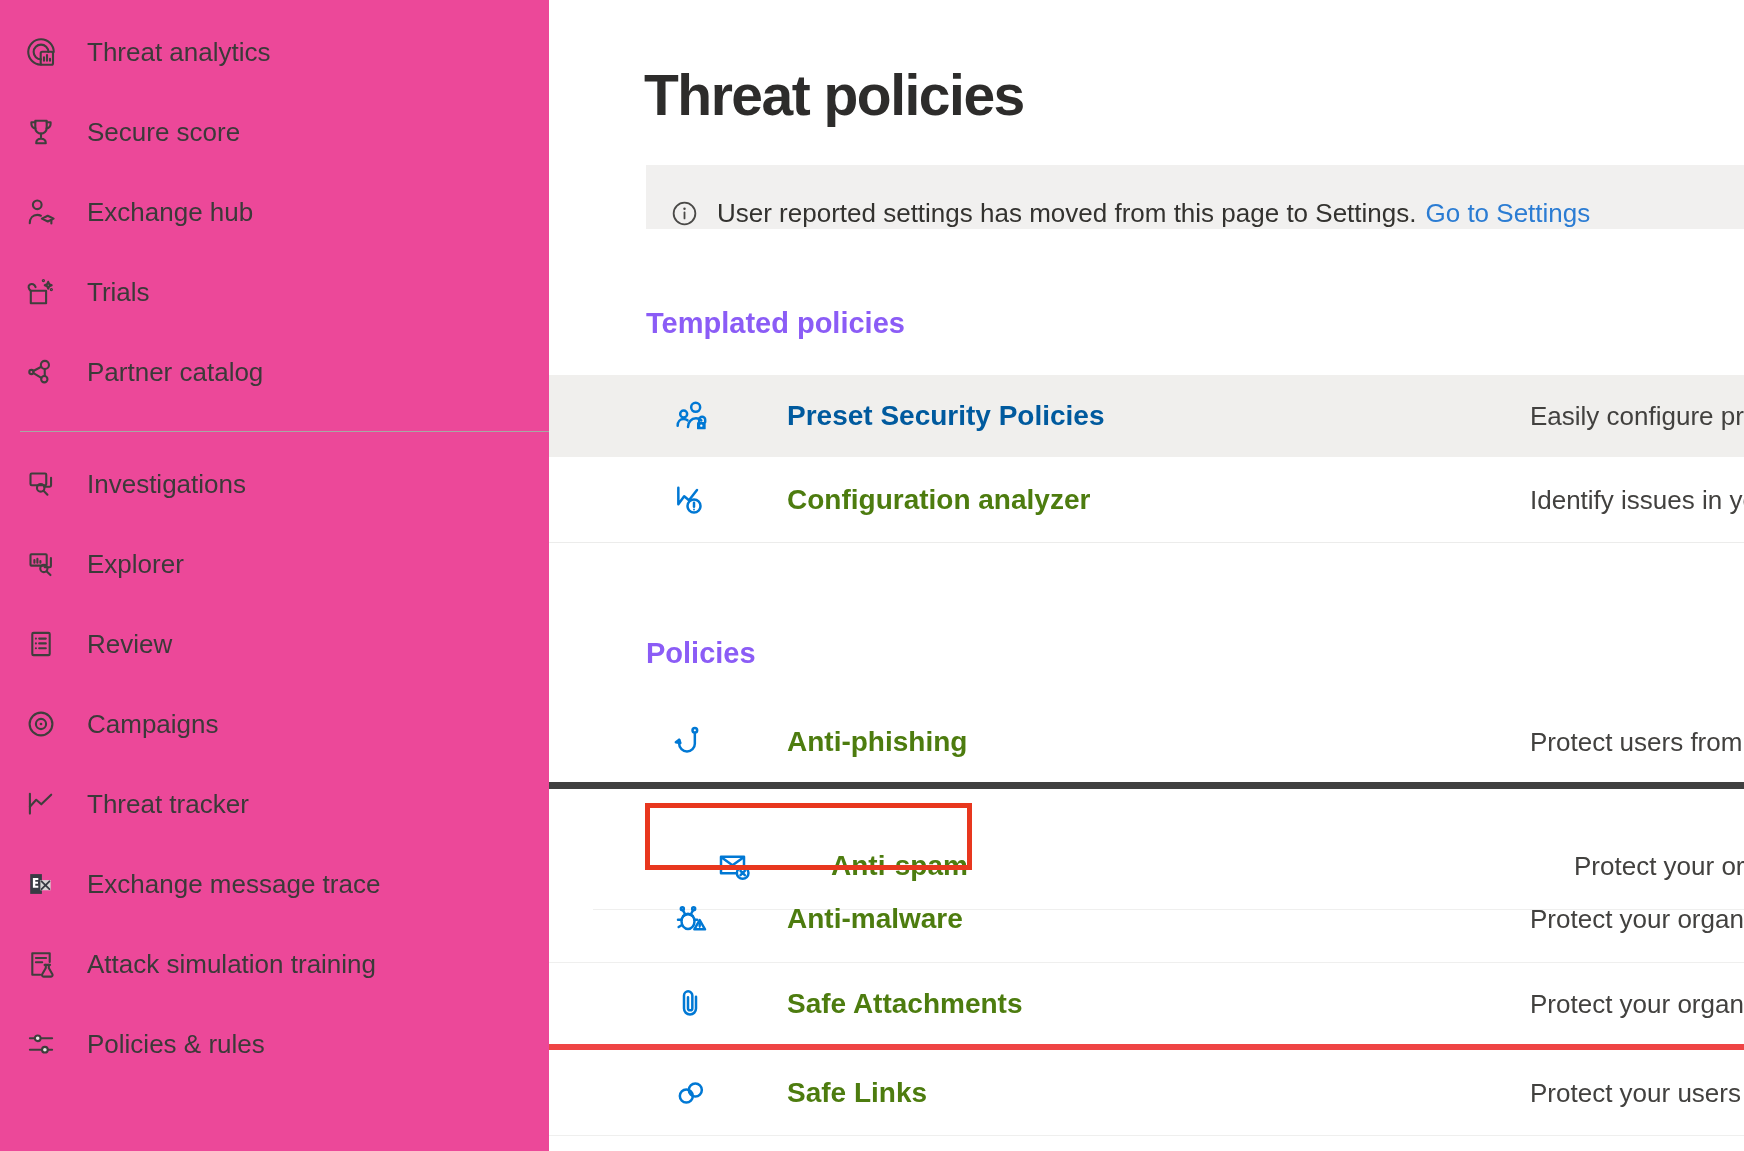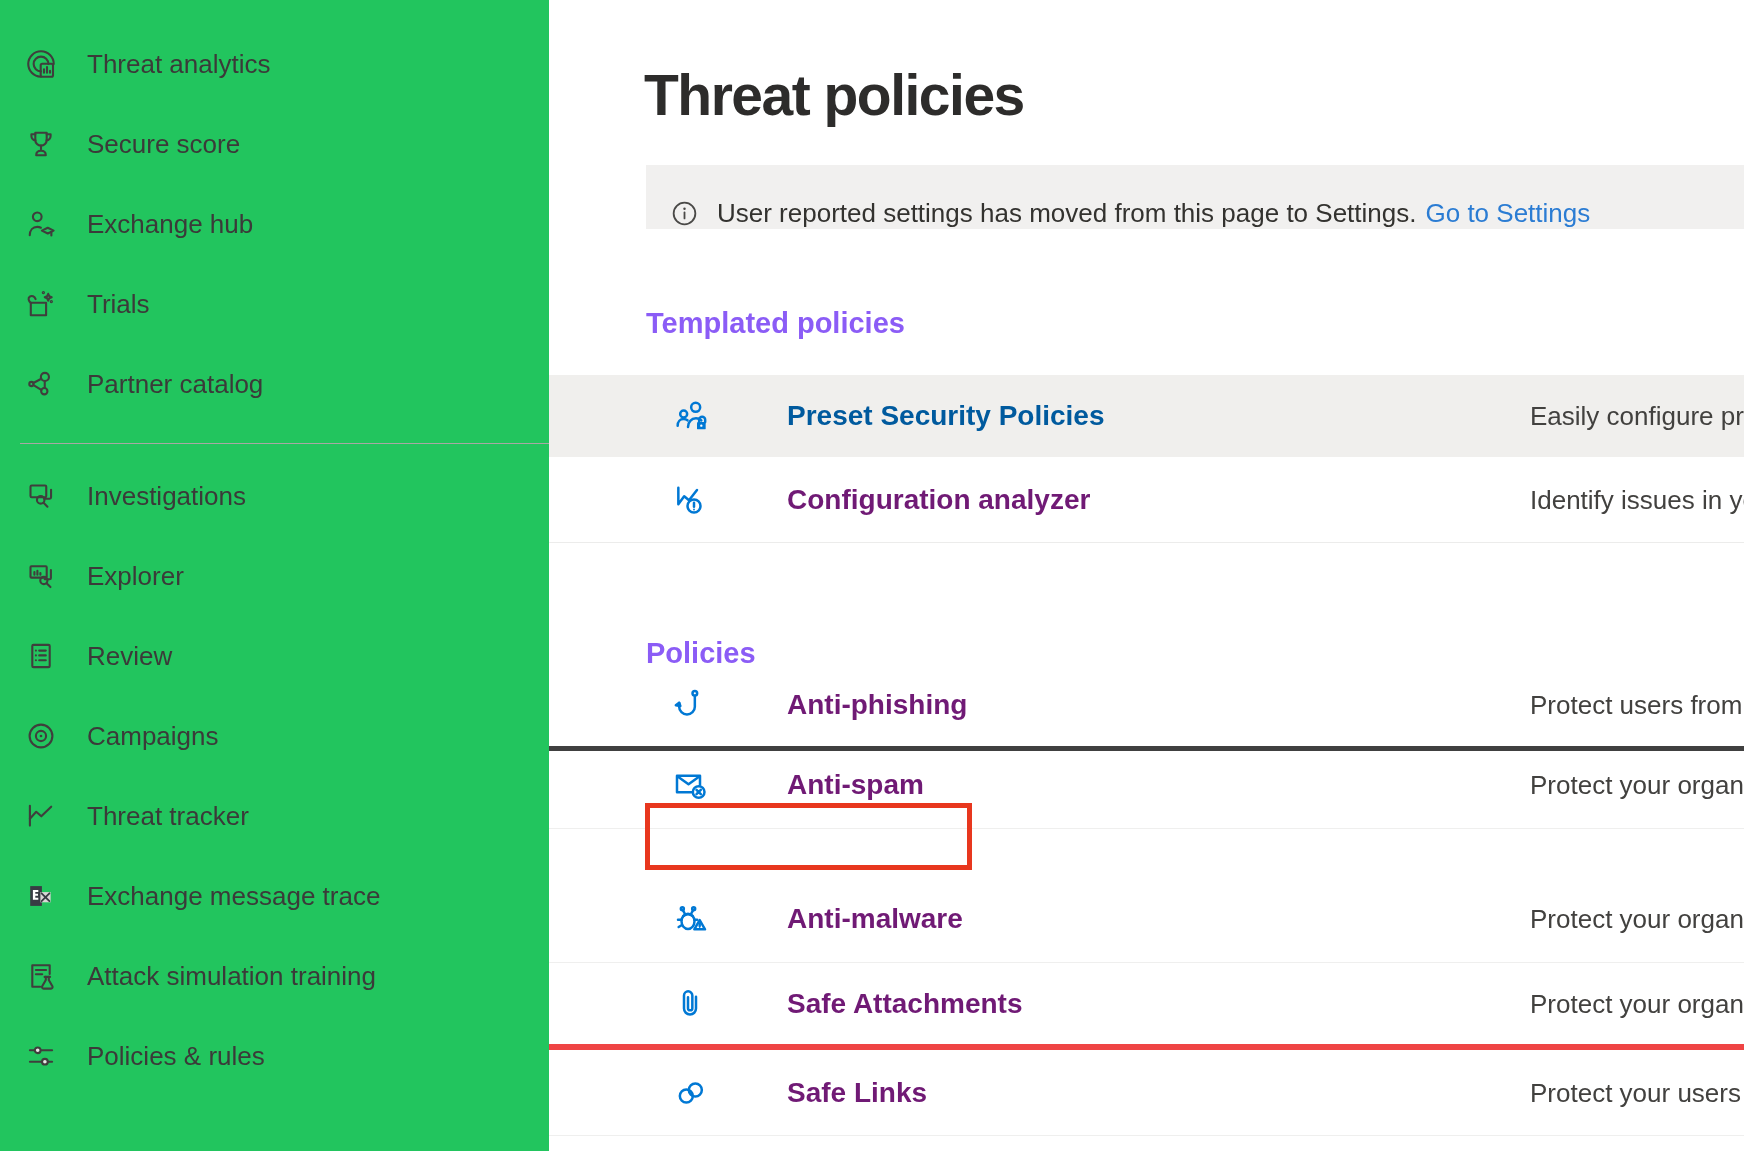--- a/index.html
+++ b/index.html
@@ -6,21 +6,21 @@
   body {
     width:1744px; height:1151px; position:relative; overflow:hidden;
     background:#ffffff;
     font-family:"Liberation Sans","DejaVu Sans",sans-serif;
     -webkit-font-smoothing:antialiased;
   }
 
   
   .sidebar {
     position:absolute; left:0; top:0; width:663px; height:1151px;
-    background:#22c55e; box-sizing:border-box; padding-top:24px;
+    background:#ec4899; box-sizing:border-box; padding-top:12px;
   }
   .side-item { height:80px; position:relative; cursor:pointer; }
   .side-icon { position:absolute; left:22px; top:50%; transform:translateY(-50%);
                width:38px; height:38px; display:flex; align-items:center; justify-content:center; }
   .side-icon svg { width:36px; height:36px; }
   .side-icon svg * { stroke:#3f3e3c; fill:none; stroke-width:1.4; stroke-linecap:round; stroke-linejoin:round; }
   .side-label { position:absolute; left:87px; top:50%; transform:translateY(-50%);
                 font-size:26px; color:#3b3a39; white-space:nowrap; }
   .side-item.bold .side-label { font-weight:700; color:#323130; }
   .side-chevron { position:absolute; right:28px; top:50%; transform:translateY(-50%); }
@@ -42,29 +42,29 @@
 
   .section-heading { position:absolute; left:97px; font-size:29px; font-weight:700; color:#8b5cf6; white-space:nowrap; }
   #heading-templated { top:307px; }
   #heading-policies  { top:637px; }
 
   .prow { position:absolute; left:0; right:0; box-sizing:border-box; cursor:pointer; overflow:hidden;text-decoration:underline; }
   .prow .icon-cell { position:absolute; left:122px; top:50%; transform:translateY(-50%); width:40px; height:40px; }
   .prow .icon-cell svg { width:40px; height:40px; }
   .prow .icon-cell svg * { stroke:#0078d4; fill:none; stroke-width:1.5; stroke-linecap:round; stroke-linejoin:round; }
   .row-label { position:absolute; left:238px; top:50%; transform:translateY(-50%);
-               font-size:28px; font-weight:600; color:#701a75; white-space:nowrap; }
+               font-size:28px; font-weight:600; color:#4d7c0f; white-space:nowrap; }
   .row-label.linkish { color:#005a9e; }
   .row-desc { position:absolute; left:981px; top:50%; transform:translateY(-50%);
               font-size:26px; color:#42413f; white-space:nowrap; }
 
   #row-preset       { top:375px; height:82px; background:#f0efed; }
   #row-config       { top:457px; height:86px; border-bottom:1px solid #ececeb; }
-  #row-antiphishing { top:664px; height:87px; border-bottom:5px solid #404040; }
-  #row-antispam     { top:742px; height:87px; border-bottom:1px solid #efefee; }
+  #row-antiphishing { top:702px; height:87px; border-bottom:7px solid #404040; }
+  #row-antispam     { top:823px; height:87px; border-bottom:1px solid #efefee;margin-left:44px; }
   #row-antimalware  { top:876px; height:87px; border-bottom:1px solid #efefee; }
   #row-safeattach   { top:963px; height:87px; border-bottom:6px solid #ef4444; }
   #row-safelinks    { top:1050px; height:86px; border-bottom:1px solid #efefee; }
 
   .red-box { position:absolute; left:96px; top:803px; width:327px; height:67px;
              border:5px solid #e8371e; box-sizing:border-box; z-index:6; pointer-events:none; }
 </style>
 </head>
 <body>
 

